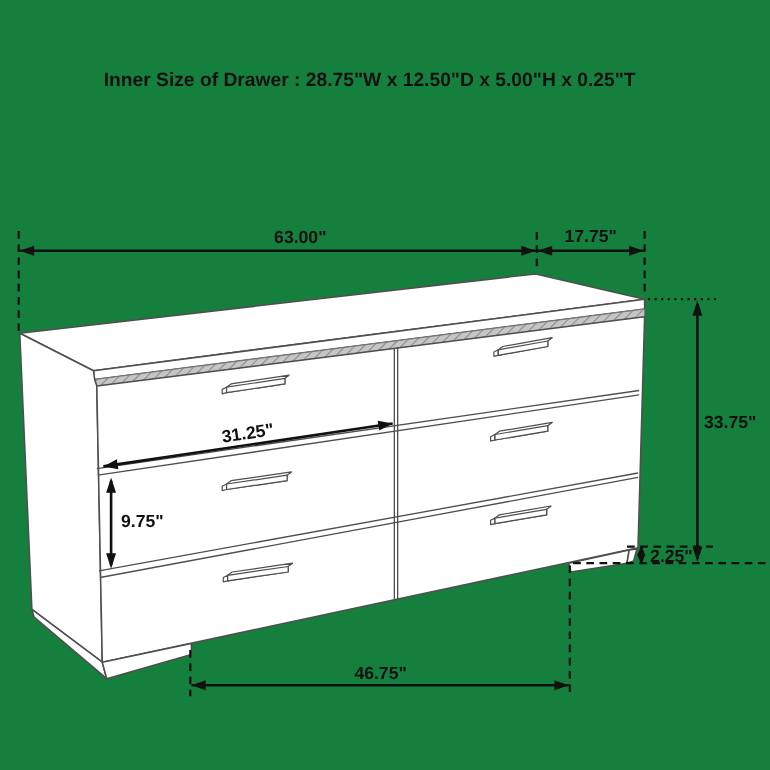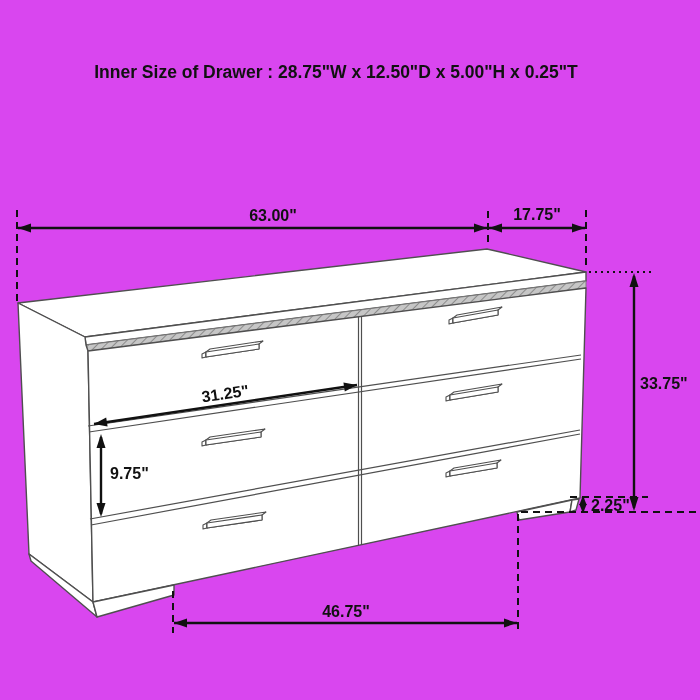--- a/index.html
+++ b/index.html
@@ -4,21 +4,21 @@
 <style>
   html, body {
     margin: 0;
     padding: 0;
     background: #ffffff;
   }
   .stage {
     position: relative;
     width: 700px;
     height: 700px;
-    background: #d946ef;
+    background: #15803d;
     font-family: "Liberation Sans", sans-serif;
   }
   svg { display: block; }
   .dim-text {
     font-family: "Liberation Sans", sans-serif;
     font-weight: bold;
     font-size: 16px;
     fill: #111111;
   }
   .title-text {

